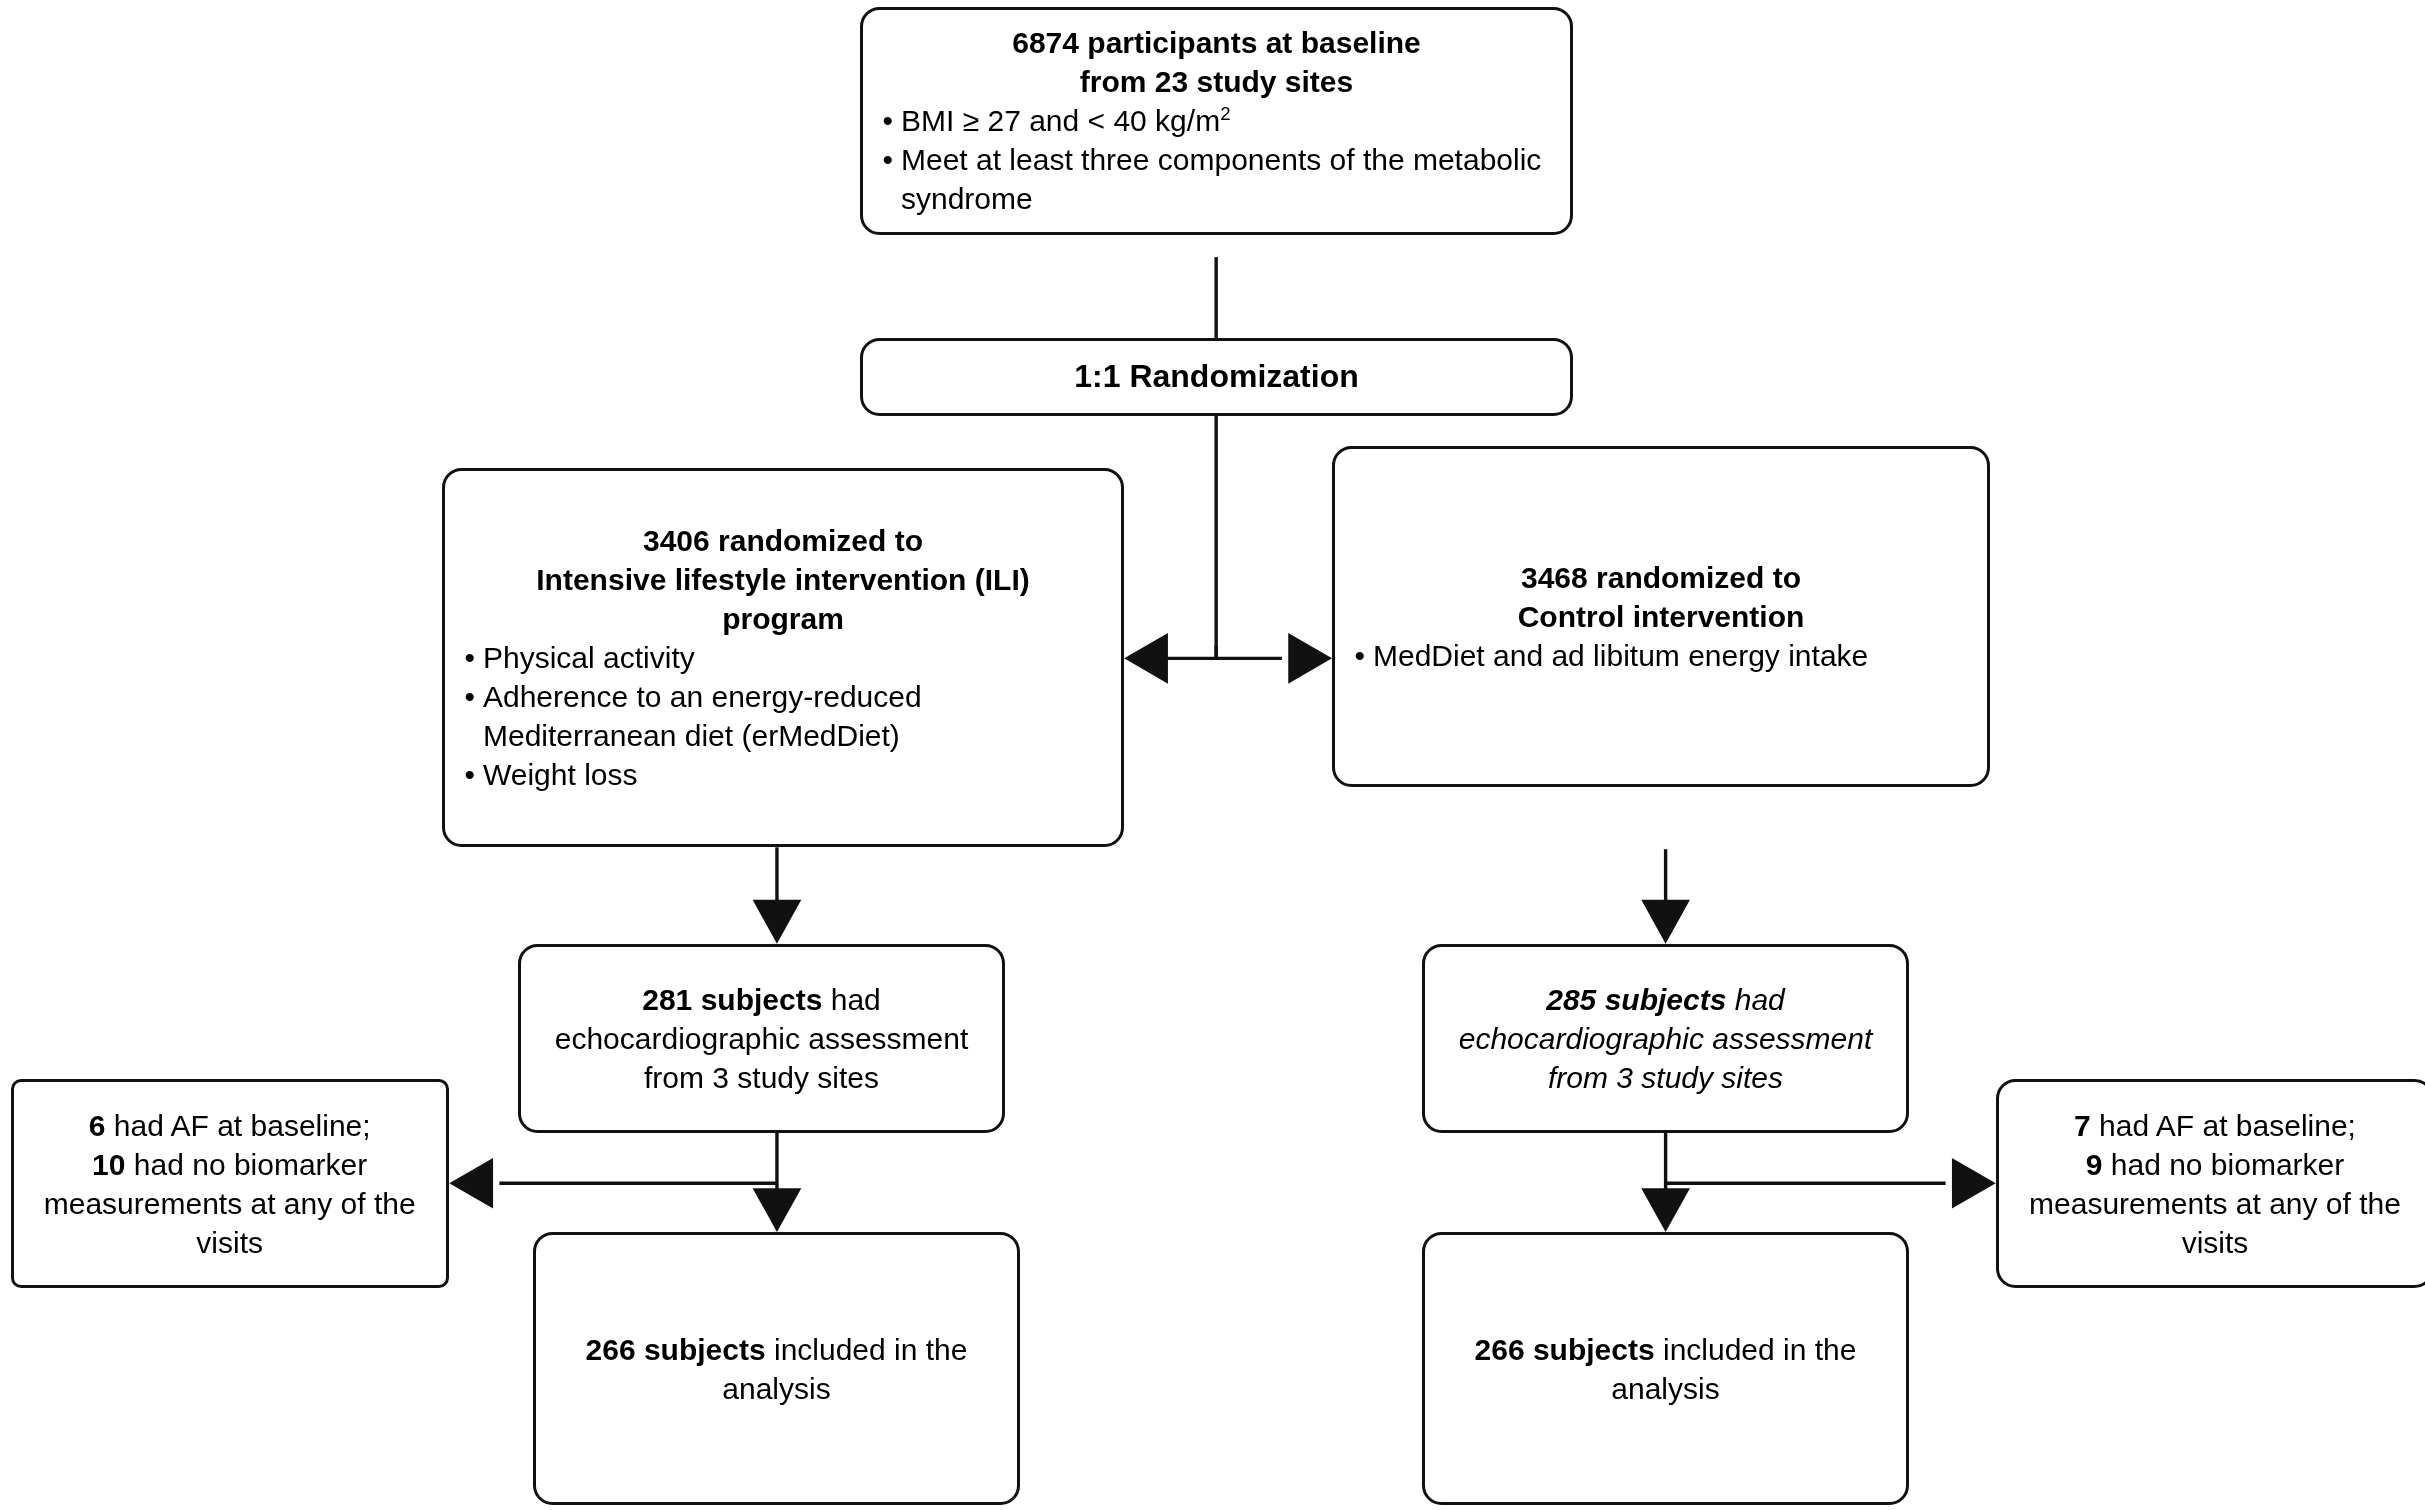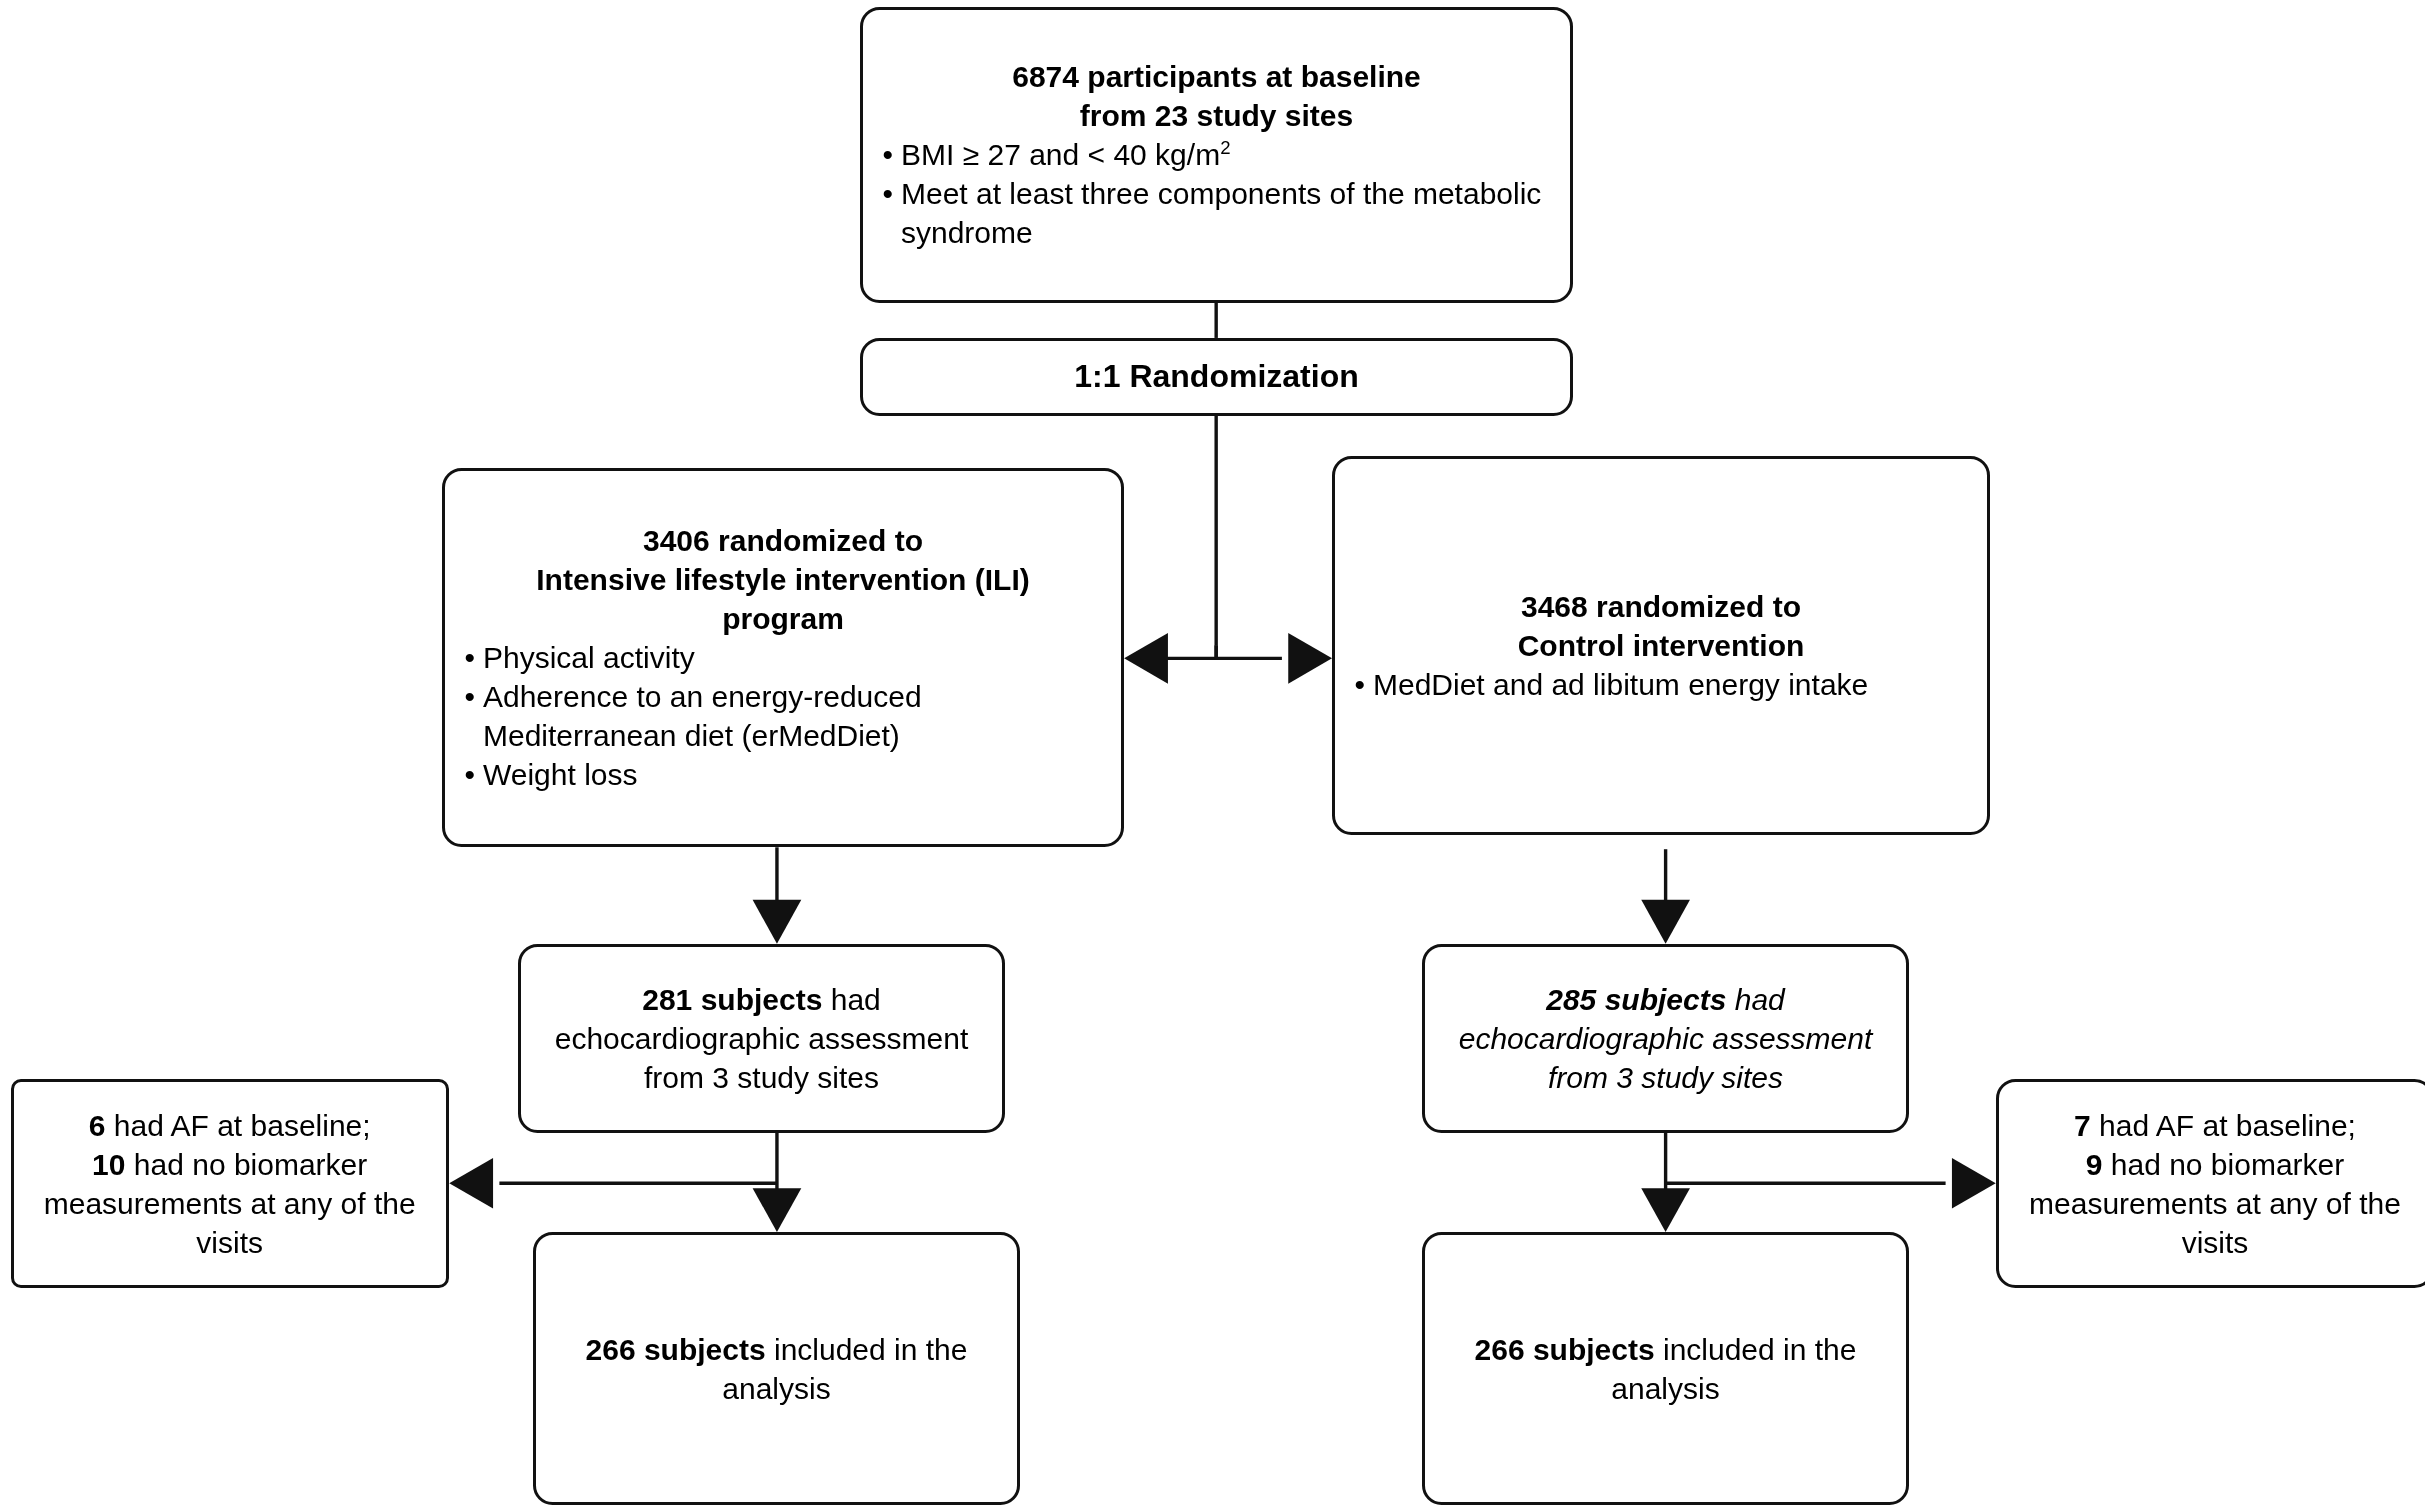--- a/index.html
+++ b/index.html
@@ -72,24 +72,24 @@
   .node .body-text b {
     font-weight: bold;
   }
   .sup {
     font-size: 0.62em;
     vertical-align: super;
     line-height: 0;
   }
 
   
-  #node-baseline      { left:860px; top:6.8px;   width:713px; height:296px; }
+  #node-baseline      { left:860px; top:6.8px;   width:713px; height:228px; }
   #node-randomization { left:860px; top:338px;  width:713px; height:78px; }
   #node-ili           { left:442px;  top:468px;  width:682px; height:379px; }
-  #node-control       { left:1332px; top:456px;  width:658px; height:379px; }
+  #node-control       { left:1332px; top:446px;  width:658px; height:341px; }
   #node-echo-left     { left:518px; top:944px; width:487px; height:189px; }
   #node-echo-right    { left:1422px; top:944px; width:487px; height:189px;font-style:italic; }
   #node-excl-left     { left:10.7px;   top:1079px; width:438px;  height:209px;border-radius:10px; }
   #node-excl-right    { left:1996px; top:1079px; width:438px;  height:209px; }
   #node-final-left    { left:533px; top:1232px; width:487px; height:273px; }
   #node-final-right   { left:1422px; top:1232px; width:487px; height:273px; }
 
   #node-randomization { justify-content: center; padding: 0 16.6px; }
   #node-randomization .title { font-size: 32px; }
 </style>

